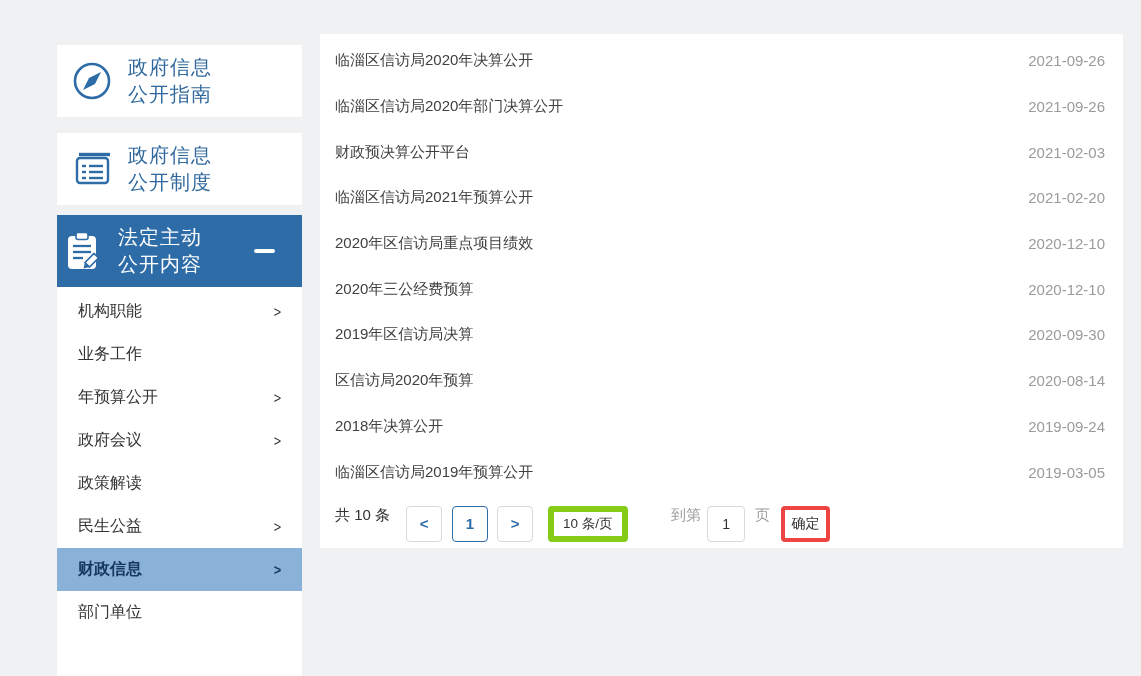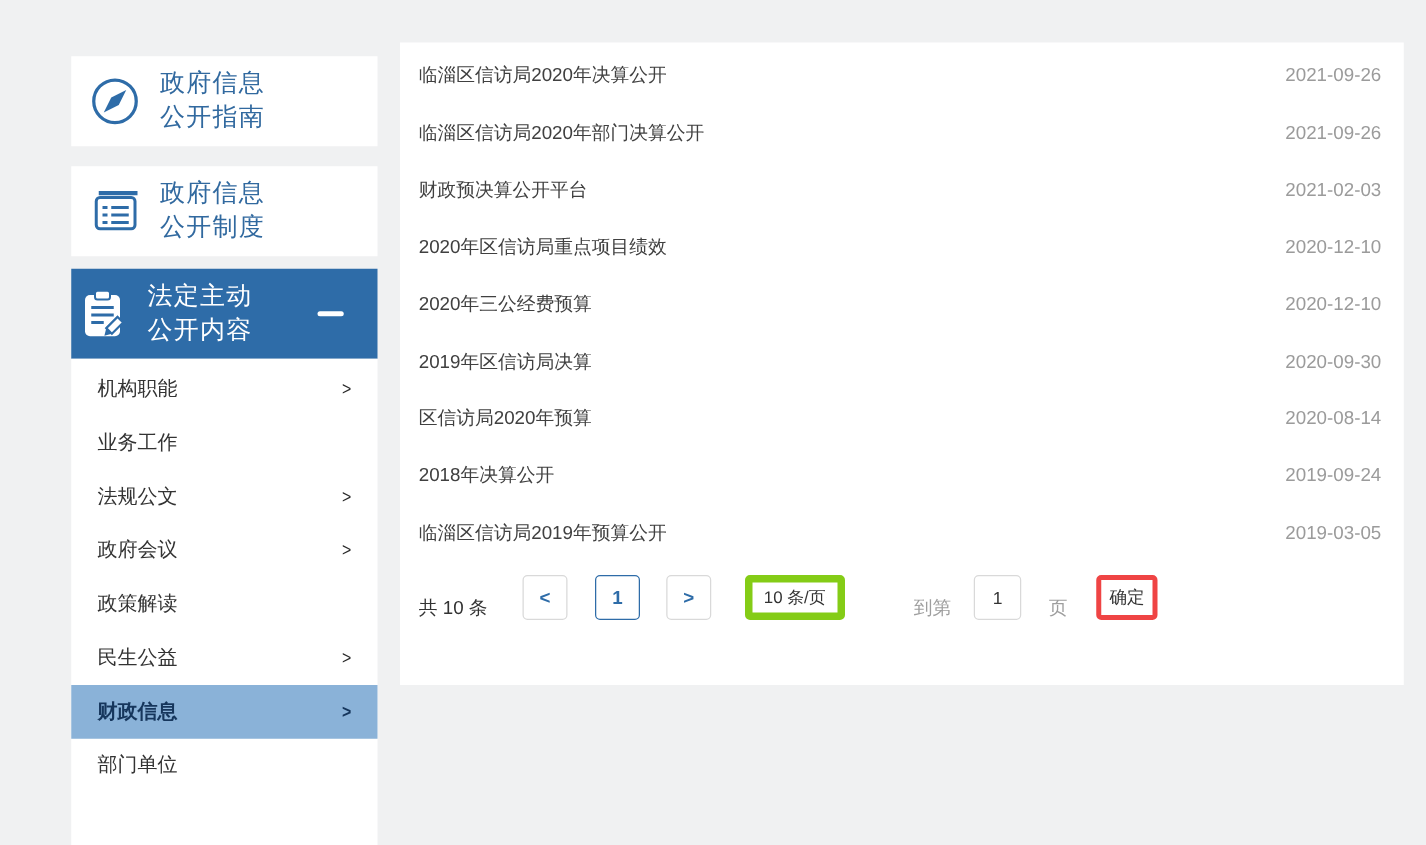--- a/index.html
+++ b/index.html
@@ -23,21 +23,21 @@
   .menu-item.active .menu-chevron{color:#16365c;}
 
   
   .main-panel{position:absolute;left:320px;top:34px;width:803px;height:514px;background:#ffffff;box-sizing:border-box;}
   .article-list{padding:4px 18px 0 15px;}
   .article-row{height:45.7px;display:flex;align-items:center;justify-content:space-between;}
   .article-title{font-size:15px;color:#404040;cursor:pointer;}
   .article-date{font-size:15px;color:#9b9b9b;}
 
   
-  .pagination{display:flex;align-items:flex-end;margin:11px 0 0 15px;height:36px;gap:12px;}
+  .pagination{display:flex;align-items:flex-start;margin:11px 0 0 15px;height:36px;}
   .pg-total{font-size:15px;color:#333333;margin-right:16px;}
   .pg-btn{width:36px;height:36px;box-sizing:border-box;border:1px solid #d9d9d9;border-radius:4px;background:#fff;
           display:flex;align-items:center;justify-content:center;font-size:15px;color:#2e6ca8;font-weight:600;cursor:pointer;}
   .pg-prev{margin-right:10px;}
   .pg-page{margin-right:9px;border-color:#2e6ca8;color:#2e6ca8;font-weight:700;}
   .pg-next{margin-right:15px;}
   .pg-select{width:80px;height:36px;box-sizing:border-box;border:6px solid #84cc16;border-radius:4px;background:#fff;
              display:flex;align-items:center;justify-content:space-between;padding:2px 9px;cursor:pointer;}
   .pg-select-label{font-size:13.5px;color:#333333;white-space:nowrap;}
   .pg-goto-prefix{font-size:15px;color:#9e9e9e;margin-left:43px;}
@@ -103,21 +103,21 @@
 
     <div class="menu-item">
           <span class="menu-label">机构职能</span>
           <span class="menu-chevron">&gt;</span>
         </div>
         <div class="menu-item">
           <span class="menu-label">业务工作</span>
           <span class="menu-chevron" style="visibility: hidden;">&gt;</span>
         </div>
         <div class="menu-item">
-          <span class="menu-label">法规公文</span>
+          <span class="menu-label">年预算公开</span>
           <span class="menu-chevron">&gt;</span>
         </div>
         <div class="menu-item">
           <span class="menu-label">政府会议</span>
           <span class="menu-chevron">&gt;</span>
         </div>
         <div class="menu-item">
           <span class="menu-label">政策解读</span>
           <span class="menu-chevron" style="visibility: hidden;">&gt;</span>
         </div>
@@ -144,20 +144,24 @@
           <span class="article-title">临淄区信访局2020年决算公开</span>
           <span class="article-date">2021-09-26</span>
         </div>
         <div class="article-row">
           <span class="article-title">临淄区信访局2020年部门决算公开</span>
           <span class="article-date">2021-09-26</span>
         </div>
         <div class="article-row">
           <span class="article-title">财政预决算公开平台</span>
           <span class="article-date">2021-02-03</span>
+        </div>
+        <div class="article-row">
+          <span class="article-title">临淄区信访局2021年预算公开</span>
+          <span class="article-date">2021-02-20</span>
         </div>
         <div class="article-row">
           <span class="article-title">2020年区信访局重点项目绩效</span>
           <span class="article-date">2020-12-10</span>
         </div>
         <div class="article-row">
           <span class="article-title">2020年三公经费预算</span>
           <span class="article-date">2020-12-10</span>
         </div>
         <div class="article-row">

